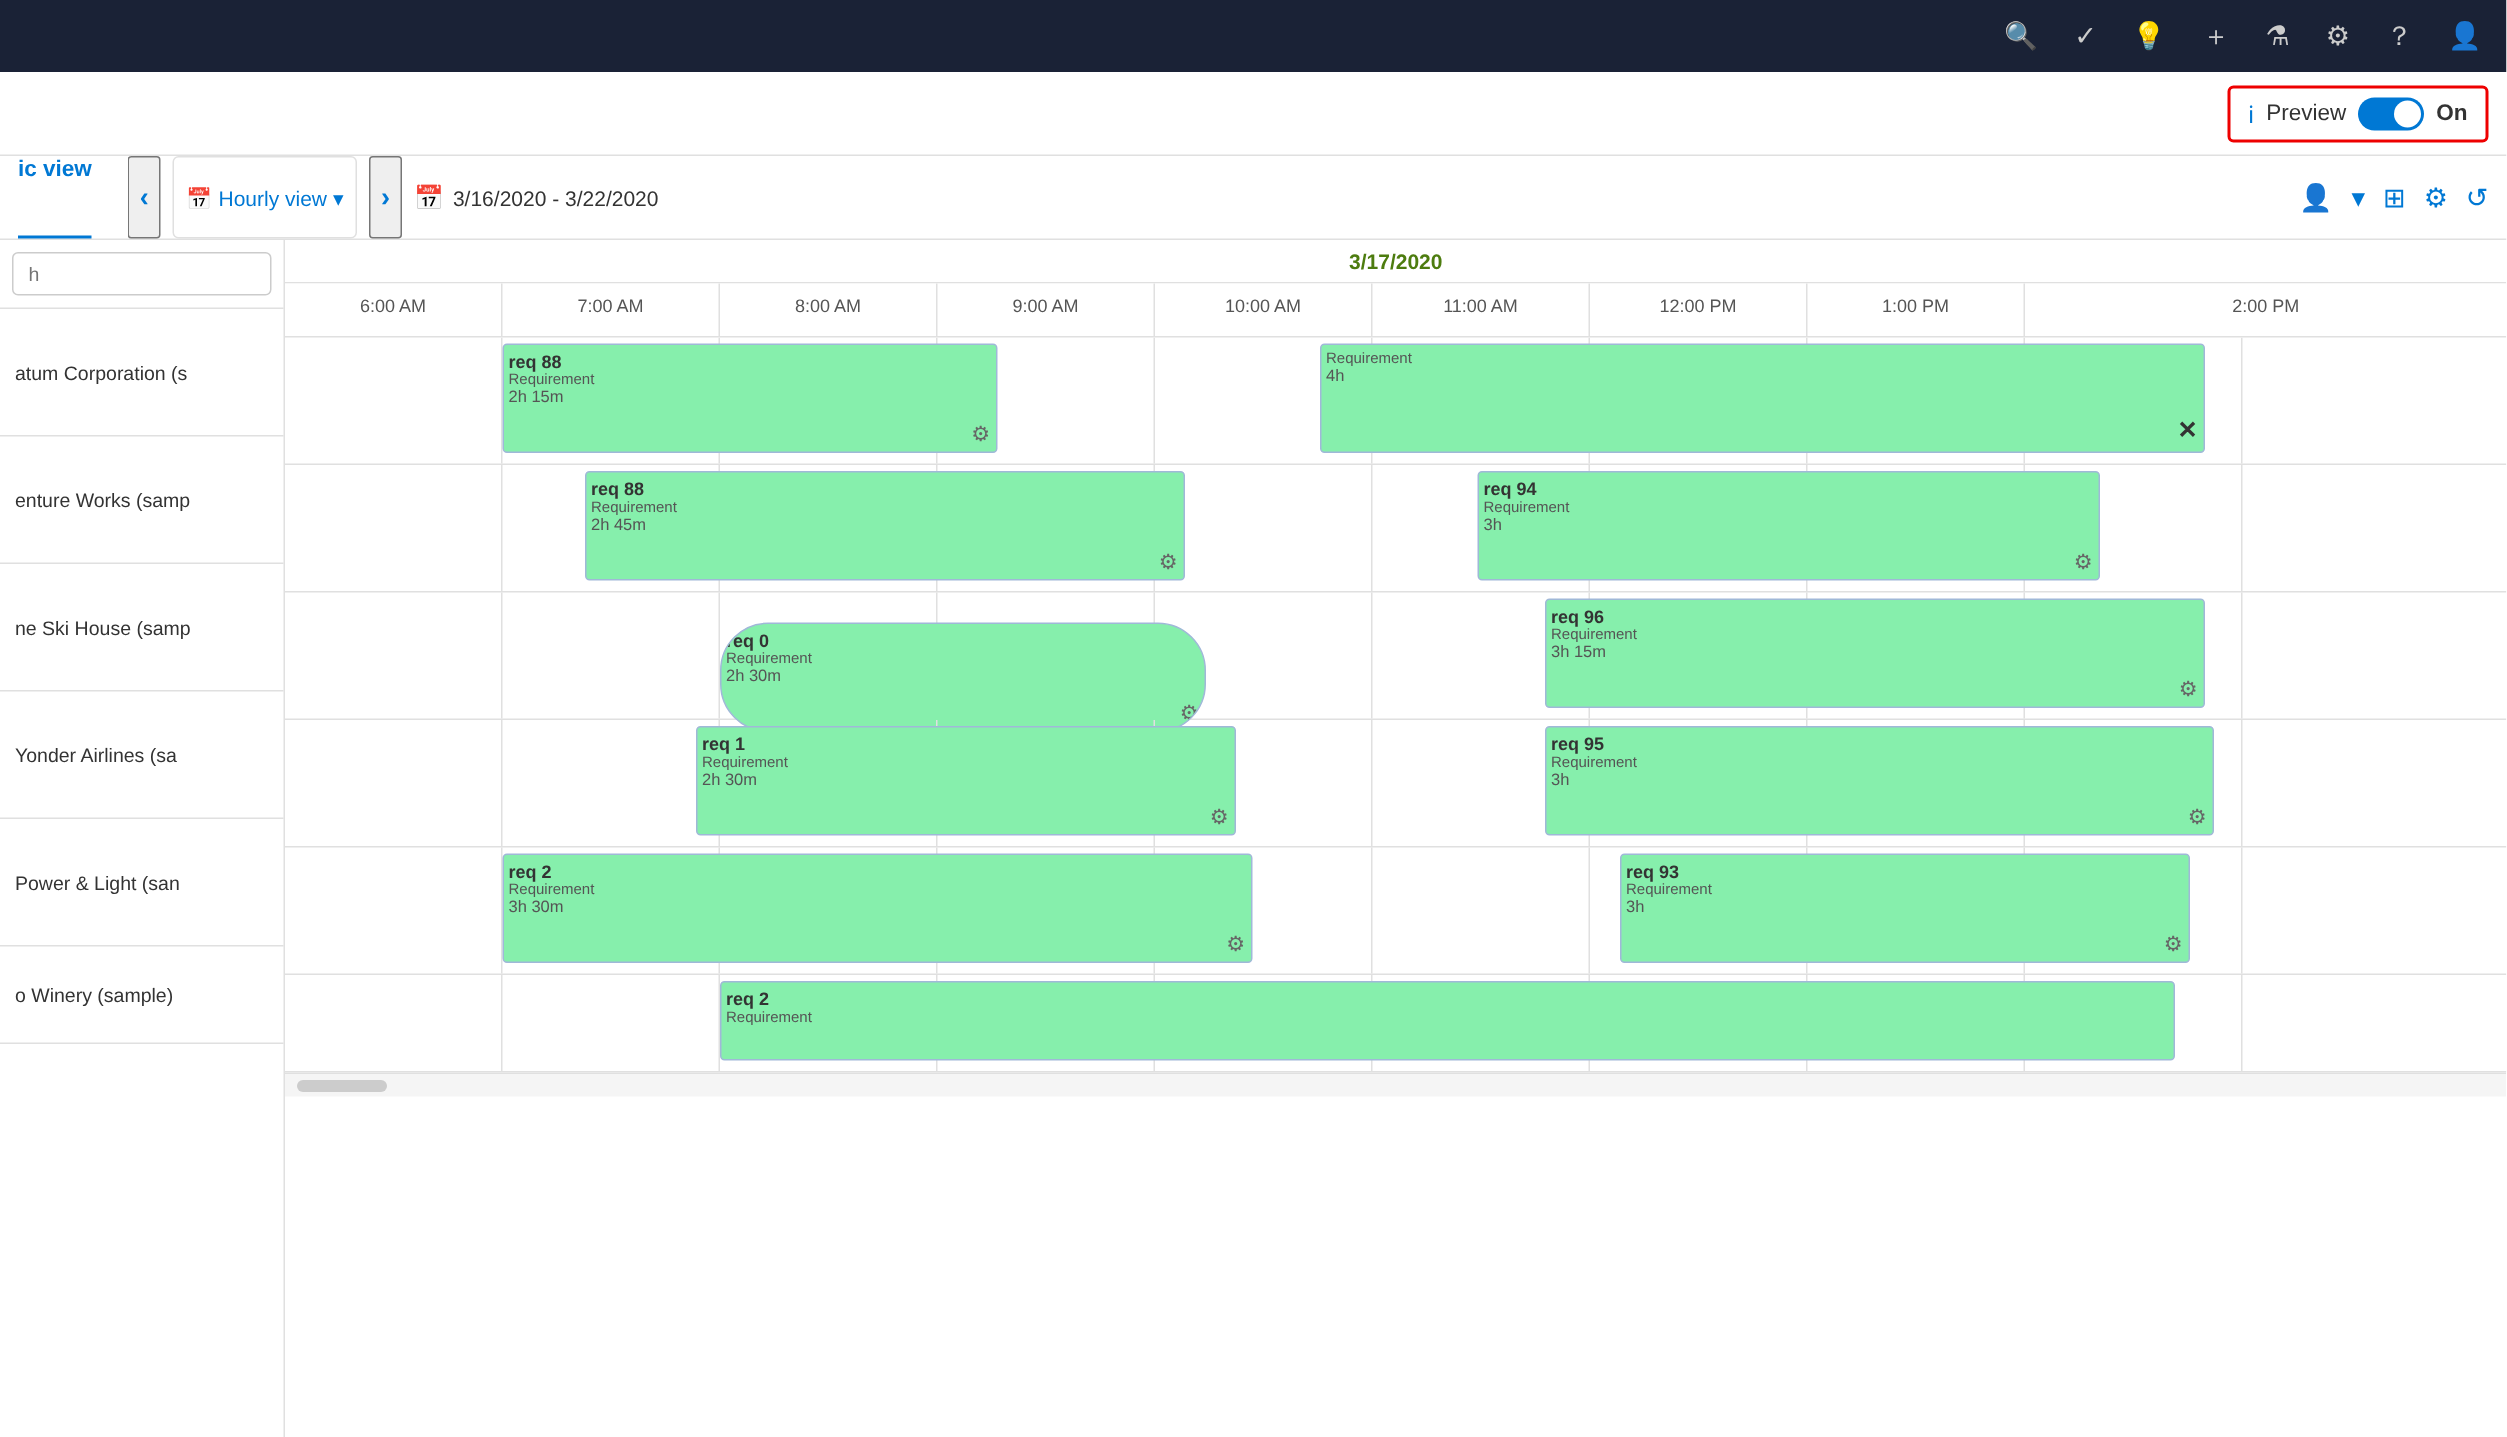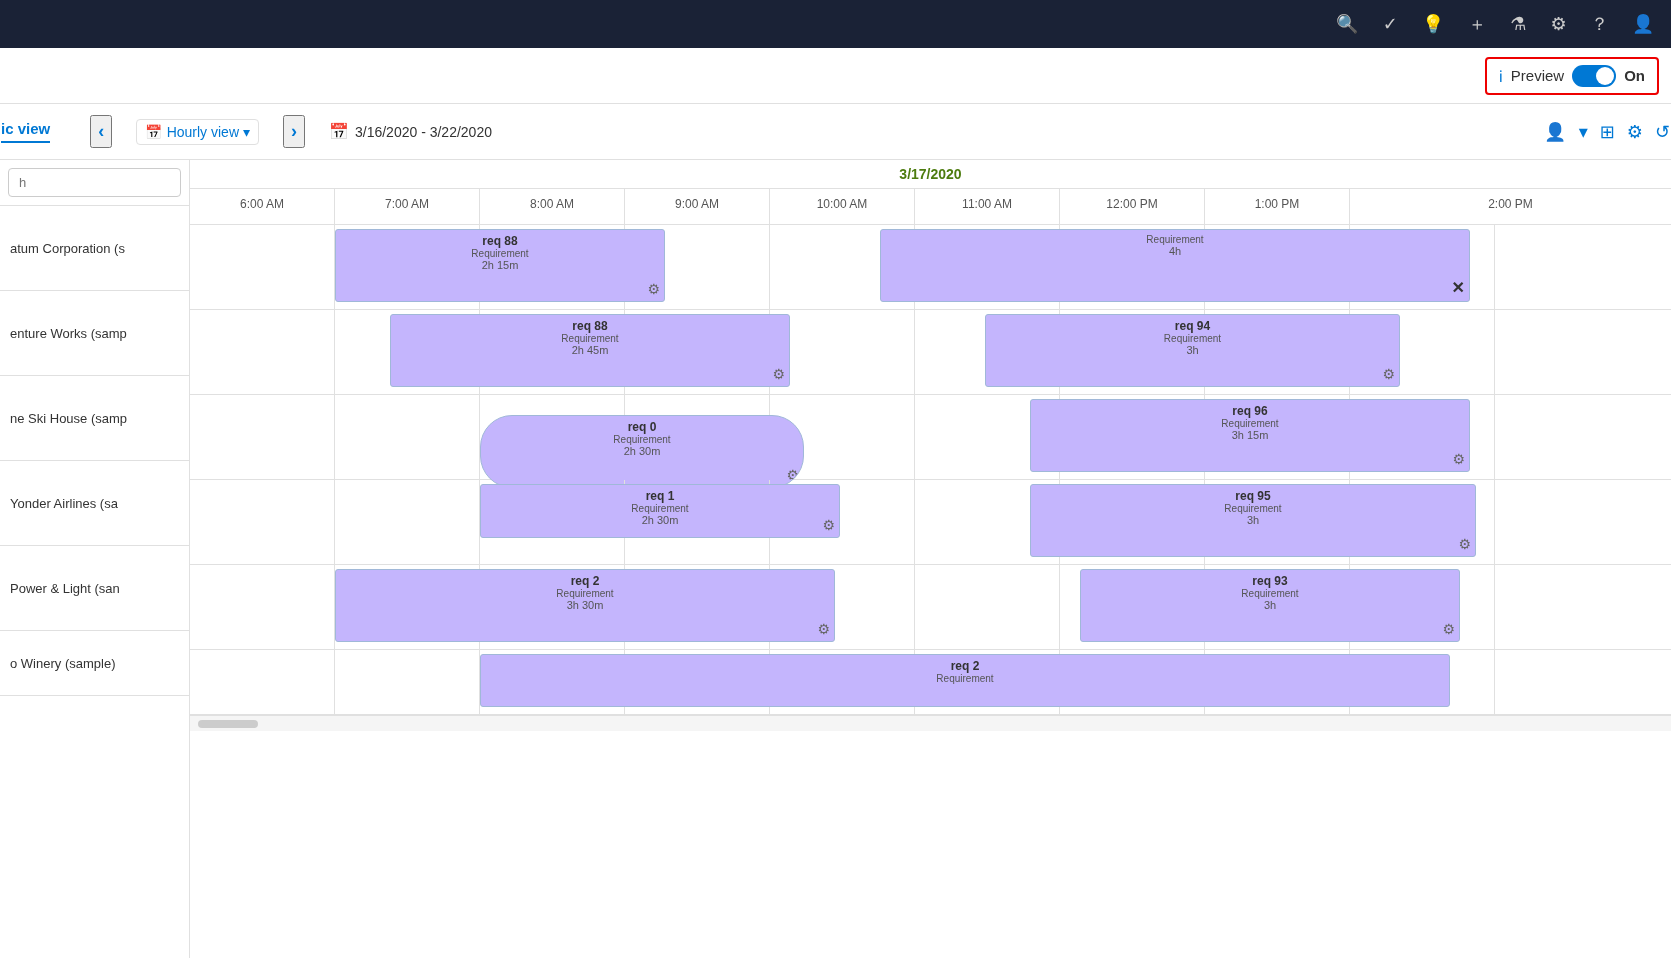--- a/index.html
+++ b/index.html
@@ -69,24 +69,23 @@
     .toggle-on-label {
       font-size: 15px;
       color: #333;
       font-weight: 700;
     }
 
     
     .sub-nav {
       height: 56px;
       display: flex;
-      align-items: center;
-      padding: 0 1px;
-      border-bottom: 1px solid #e0e0e0;
-      gap: 24px;
+      padding: 0 12px;
+      border-bottom: 1px solid #e0e0e0;
+      gap: 8px;
       background: #fff;
     }
     .tab-label {
       font-size: 15px;
       color: #0078d4;
       font-weight: 600;
       padding-bottom: 4px;
       border-bottom: 2px solid #0078d4;
       margin-right: 16px;
     }
@@ -226,28 +225,27 @@
     }
     .grid-cell {
       min-width: 145px;
       border-right: 1px solid #e0e0e0;
       flex-shrink: 0;
     }
 
     
     .event-card {
       position: absolute;
-      background: #c4b5fd;
+      background: #86efac;
       border: 1px solid #a0b8d8;
       border-radius: 3px;
-      padding: 4px 13px;
+      padding: 4px 3px;
       font-size: 12px;
       color: #333;
       overflow: hidden;
-      text-align: center;
     }
     .event-card.strikethrough .event-title {
       text-decoration: line-through;
     }
     .event-title {
       font-weight: 600;
       font-size: 12px;
     }
     .event-type {
       font-size: 10px;
@@ -454,21 +452,21 @@
       <div class="grid-row" id="row-3">
         <div class="grid-cell"></div>
         <div class="grid-cell"></div>
         <div class="grid-cell"></div>
         <div class="grid-cell"></div>
         <div class="grid-cell"></div>
         <div class="grid-cell"></div>
         <div class="grid-cell"></div>
         <div class="grid-cell"></div>
         <div class="grid-cell"></div>
-      <div class="event-card" style="left: 290px; width: 360px; top: 4px; height: 54px;">
+      <div class="event-card" style="left: 274px; width: 360px; top: 4px; height: 73px;">
             <div class="event-title">req 1</div>
             <div class="event-type">Requirement</div>
             <div class="event-duration">2h 30m</div>
             <span class="event-icon">⚙</span>
           </div>
           <div class="event-card" style="left: 840px; width: 446px; top: 4px; height: 73px;">
             <div class="event-title">req 95</div>
             <div class="event-type">Requirement</div>
             <div class="event-duration">3h</div>
             <span class="event-icon">⚙</span>

